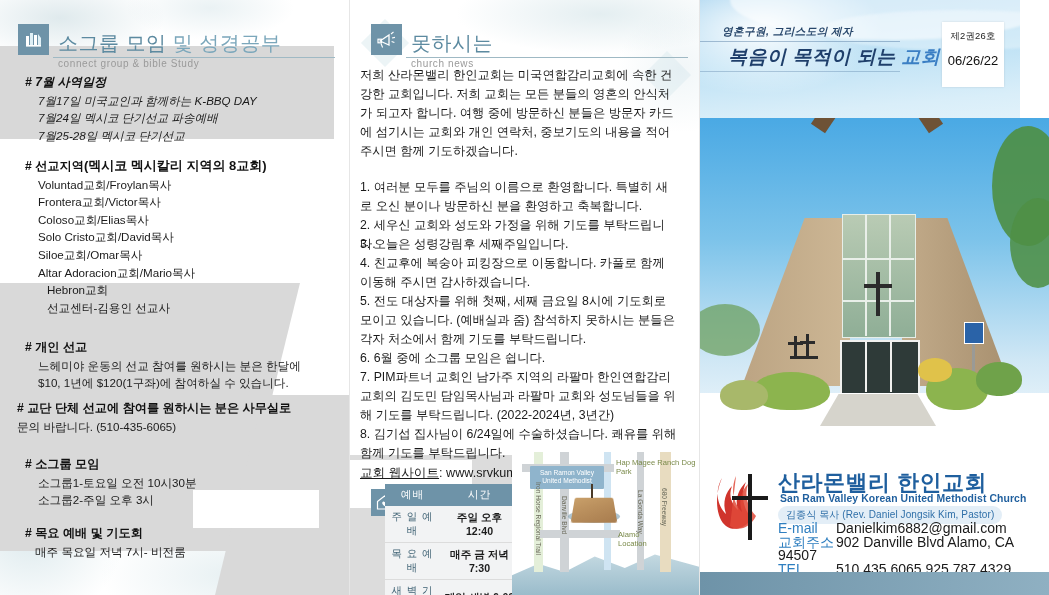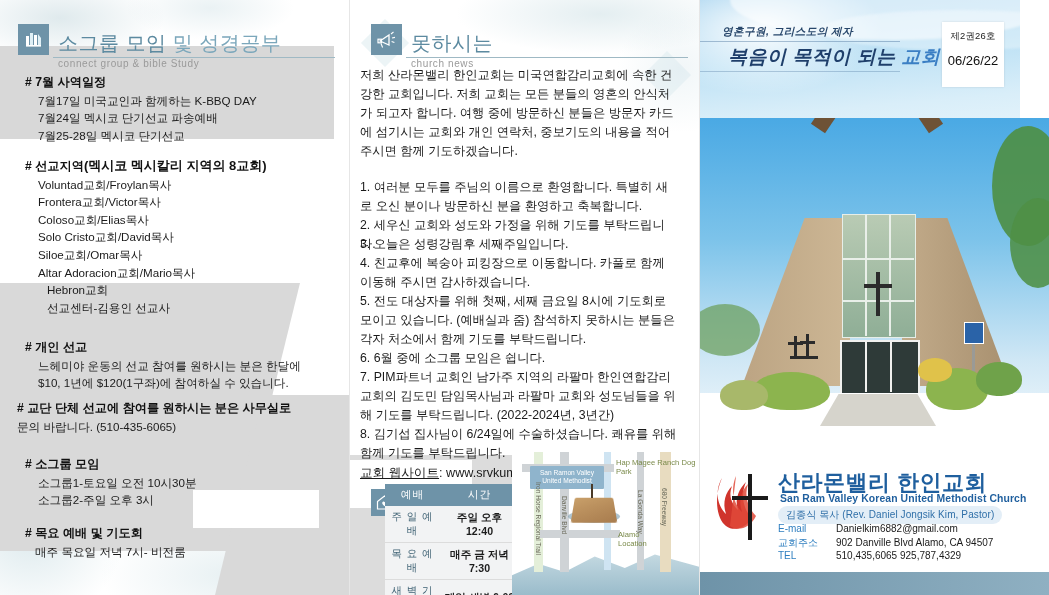--- a/index.html
+++ b/index.html
@@ -152,21 +152,21 @@
   .ph-post{position:absolute;background:#9a9a96;}
 
   .footer{position:absolute;left:700px;top:463px;width:349px;height:112px;background:#fff;}
   .logo{position:absolute;left:712px;top:470px;width:58px;height:74px;}
   .ch-name{position:absolute;left:778px;top:468px;font-size:22px;font-weight:bold;
            color:#1f5f9e;letter-spacing:.5px;}
   .ch-name-en{position:absolute;left:780px;top:493px;font-size:10.4px;font-weight:bold;
               color:#1f5f9e;letter-spacing:.1px;}
   .pastor{position:absolute;left:778px;top:506px;font-size:10px;color:#2f6fa8;
           background:#e3eef7;border-radius:9px;padding:2px 8px;letter-spacing:.1px;}
-  .cinfo{position:absolute;left:778px;top:522px;font-size:10px;line-height:13.6px;
+  .cinfo{position:absolute;left:778px;top:522px;font-size:14px;line-height:13.6px;
          color:#1a1a1a;}
   .cinfo .lbl{display:inline-block;width:58px;color:#2f7fc0;}
   .cinfo .lbl.ko{letter-spacing:0;}
   .blue-strip-d{position:absolute;left:700px;top:572px;width:349px;height:23px;
               background:linear-gradient(90deg,#6e93a8,#8fb0c2);}
 
   
   .vdiv{position:absolute;top:0;width:1px;height:595px;background:#e6e6e6;}
 </style>
 </head>
@@ -189,21 +189,21 @@
           <rect x="11" y="6" width="3" height="11" fill="#ffffff"></rect>
           <path d="M15 17 L15 5 L18 9 L18 17 Z" fill="#dff0f6"></path>
           <rect x="3" y="16" width="15" height="1.6" fill="#ffffff"></rect>
         </svg>
       </span>
       <span class="sec-title"><span>소그룹 모임 </span><span class="lt">및 성경공부</span></span>
     </div>
     <div class="sec-rule" style="left:53px;top:57px;width:282px;"></div>
     <div class="sec-sub" style="left:58px;top:58px;">connect group &amp; bible Study</div>
 
-    <div class="blk" style="left:25px;top:74px;width:300px;">
+    <div class="blk" style="left:25px;top:74px;width:300px;font-style:italic;">
       <div class="hd"># 7월 사역일정</div>
       <div class="ind">7월17일 미국교인과 함께하는 K-BBQ DAY</div>
       <div class="ind">7월24일 멕시코 단기선교 파송예배</div>
       <div class="ind">7월25-28일 멕시코 단기선교</div>
     </div>
 
     <div class="blk" style="left:25px;top:157px;width:310px;">
       <div class="hd"><span># 선교지역</span><span class="small">(멕시코 멕시칼리 지역의 8교회)</span></div>
       <div class="ind">Voluntad교회/Froylan목사</div>
       <div class="ind">Frontera교회/Victor목사</div>

